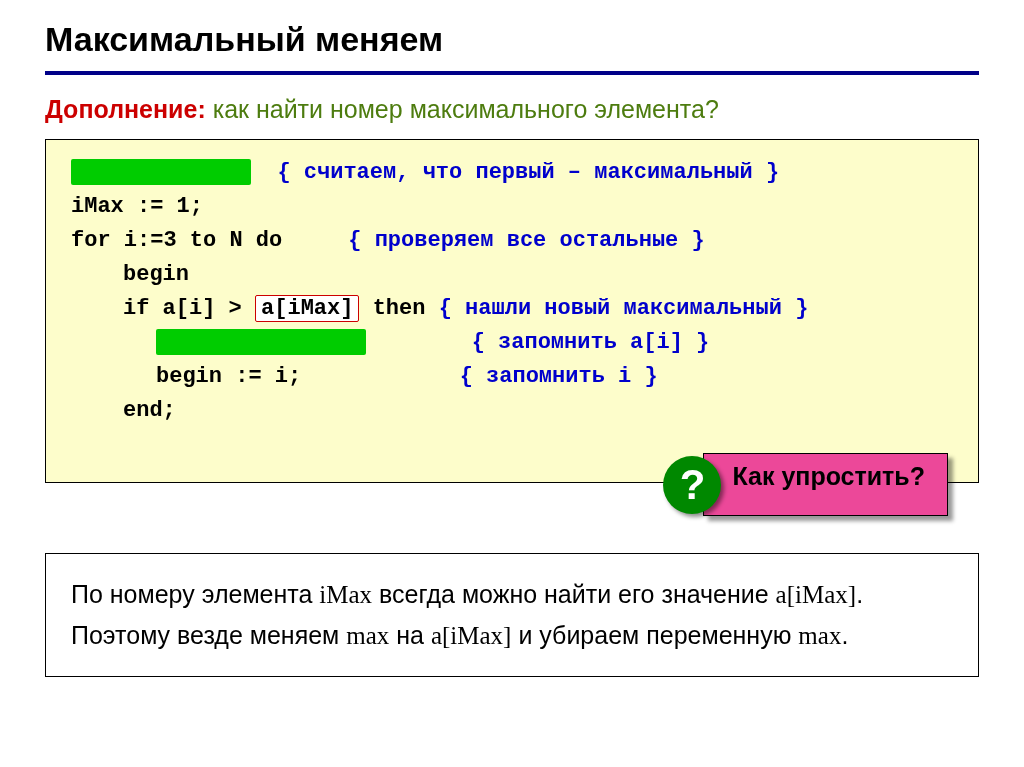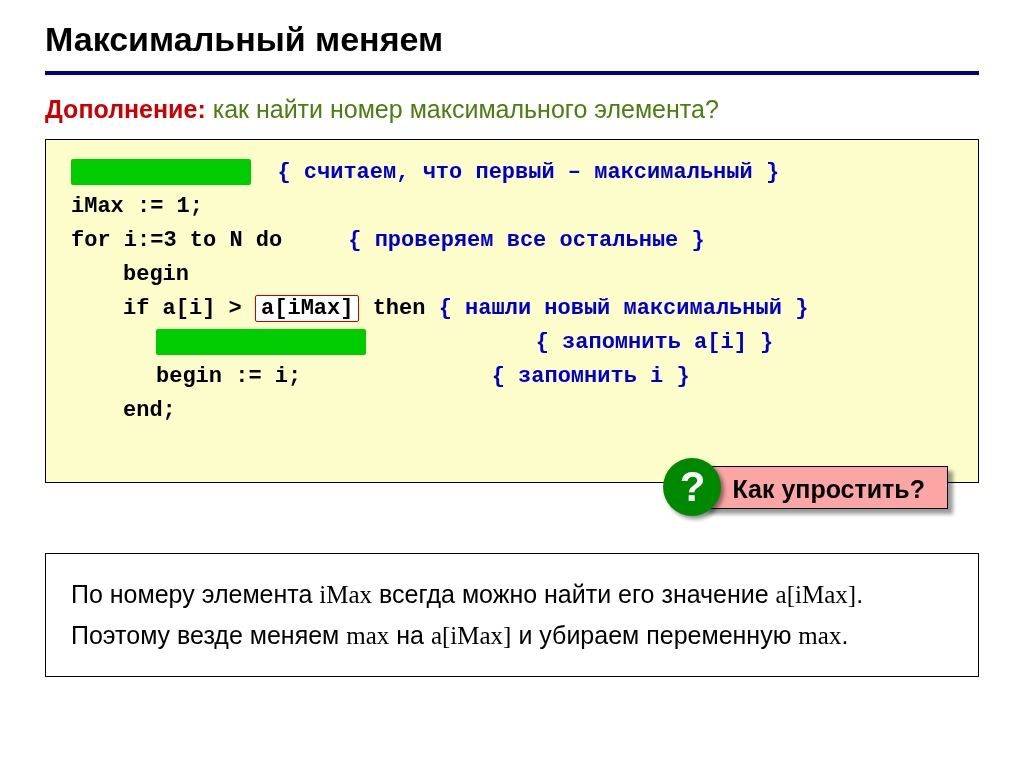--- a/index.html
+++ b/index.html
@@ -61,21 +61,21 @@
   .redacted-w2 { width: 210px; }
   .aimax-box {
     display: inline-block;
     background: #ffffff;
     border: 1.5px solid #cc0000;
     padding: 0 5px;
     color: #000;
     border-radius: 2px;
   }
   .indent-1 { padding-left: 52px; }
-  .indent-2 { padding-left: 85px; gap: 32px; }
+  .indent-2 { padding-left: 85px; }
   .question-wrap {
     position: absolute;
     right: 30px;
     bottom: -34px;
     display: flex;
     align-items: center;
   }
   .question-badge {
     width: 58px;
     height: 58px;
@@ -86,23 +86,23 @@
     justify-content: center;
     color: #fff;
     font-size: 42px;
     font-weight: bold;
     z-index: 2;
     margin-right: -18px;
     box-shadow: 3px 3px 4px rgba(0,0,0,0.45);
     font-family: Arial, sans-serif;
   }
   .question-box {
-    background: #fca5a5;
+    background: #ec4899;
     border: 1.5px solid #000;
-    padding: 8px 22px 4px 28px;
+    padding: 8px 22px 24px 28px;
     font-family: Arial, sans-serif;
     font-size: 25px;
     font-weight: bold;
     color: #000;
     box-shadow: 5px 5px 4px rgba(0,0,0,0.4);
   }
   .note-box {
     background: #ffffff;
     border: 1.5px solid #000;
     padding: 20px 25px;

